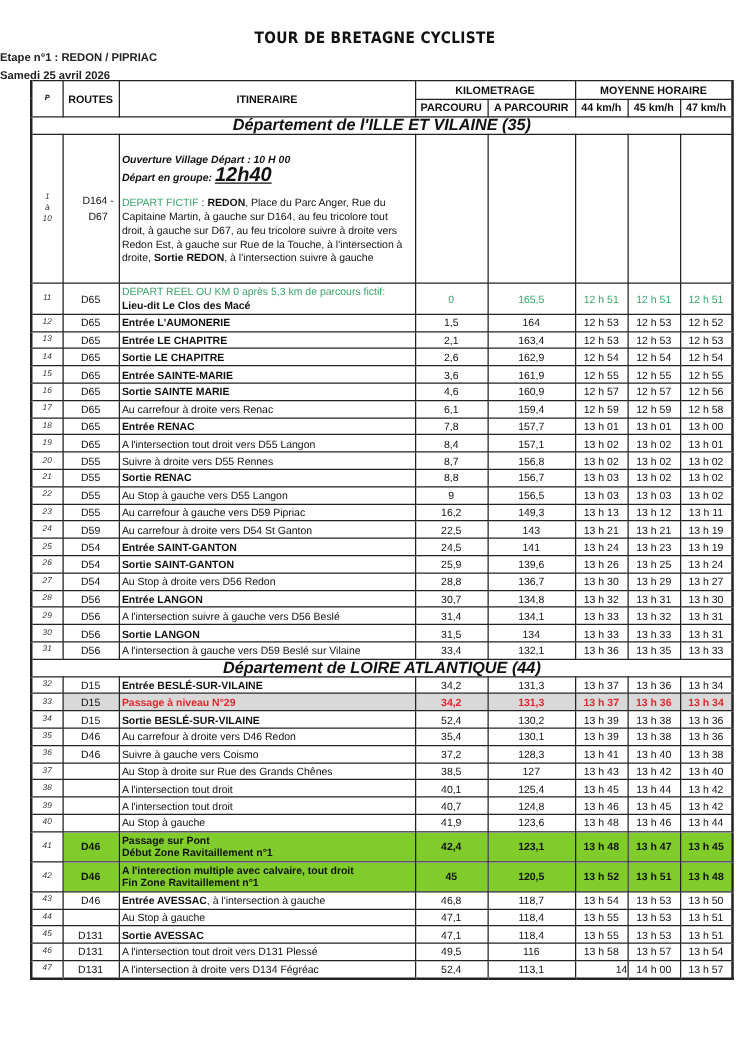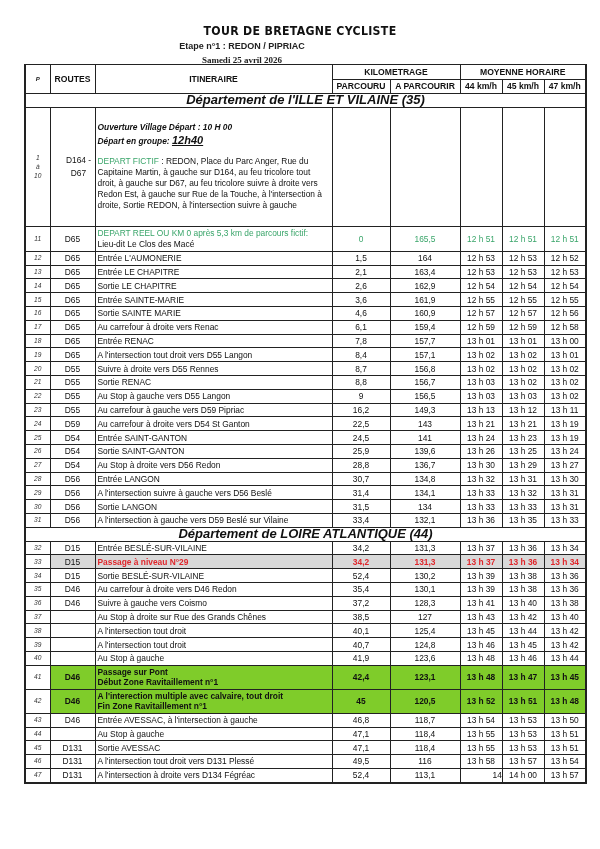--- a/index.html
+++ b/index.html
@@ -1,48 +1,48 @@
 <!DOCTYPE html>
 <html><head>
 <meta charset="utf-8">
 <style>
   html, body { margin:0; padding:0; background:#ffffff; }
   body { width:600px; height:849px; position:relative; overflow:hidden;
          font-family:"Liberation Sans", sans-serif; color:#111; }
   .title { position:absolute; left:0; width:600px; text-align:center; top:24px;
            font-family:"DejaVu Sans", sans-serif; font-weight:bold; font-size:11px;
            letter-spacing:0.3px; transform:scaleY(1.15); }
-  .subtitle { position:absolute; left:0; width:484px; text-align:center; font-size:9px; font-weight:bold; color:#222; }
+  .subtitle { position:absolute; left:0; width:484px; text-align:left; font-size:9px; font-weight:bold; color:#222; }
   .sub1 { top:41px; }
-  .sub2 { top:55px;font-family:Liberation Serif, serif; }
+  .sub2 { top:55px; }
   table { position:absolute; left:24px; top:64px; width:561px; border-collapse:collapse;
           table-layout:fixed; font-size:8.4px; }
   td, th { border:1px solid #222; padding:0 2px; overflow:hidden; white-space:nowrap; line-height:10px; }
   th { font-weight:bold; font-size:8.6px; height:13.5px; text-align:center; }
   .outer-l { border-left:2px solid #222; }
   .outer-r { border-right:2px solid #222; }
   td.p { font-style:italic; font-size:6.6px; text-align:center; color:#333; }
   td.r { text-align:center; }
   td.n { text-align:center; }
   td.it { text-align:left; }
   tr.row td { height:12.8px; }
   tr.dept td { height:12.8px; text-align:center; font-style:italic; font-weight:bold; font-size:13px; }
-  .bold { font-weight:normal; }
+  .bold { font-weight:bold; }
   .green-text { color:#3aa56a; }
   tr.start td { height:24px; }
   tr.start td.it { white-space:normal; line-height:10.5px; }
   tr.grey td:not(.p) { background:#d9d9d9; }
   tr.grey td:not(.p):not(.r) { color:#e0262b; font-weight:bold; }
   tr.grey td.r { color:#111; }
   tr.lime td:not(.p) { background:#7fcc2a; font-weight:bold; }
   tr.lime td { height:23px; }
   tr.lime td.it { white-space:normal; line-height:10.5px; }
   .intro-cell { vertical-align:top; white-space:normal !important; line-height:11px; padding-top:14px; }
   .intro-italic { font-style:italic; font-weight:bold; display:block; }
-  .intro-big { font-size:11px; text-decoration:underline; font-style:italic; font-weight:bold;margin-top:28px; }
+  .intro-big { font-size:16px; text-decoration:underline; font-style:italic; font-weight:bold;margin-top:28px; }
   .depart-green { color:#3aa56a; }
   .spacer { display:block; height:9px; }
   .p-stack { line-height:9px; }
 </style>
 </head>
 <body>
 
 <div class="title">TOUR DE BRETAGNE CYCLISTE</div>
 <div class="subtitle sub1">Etape n°1 : REDON / PIPRIAC</div>
 <div class="subtitle sub2">Samedi 25 avril 2026</div>

